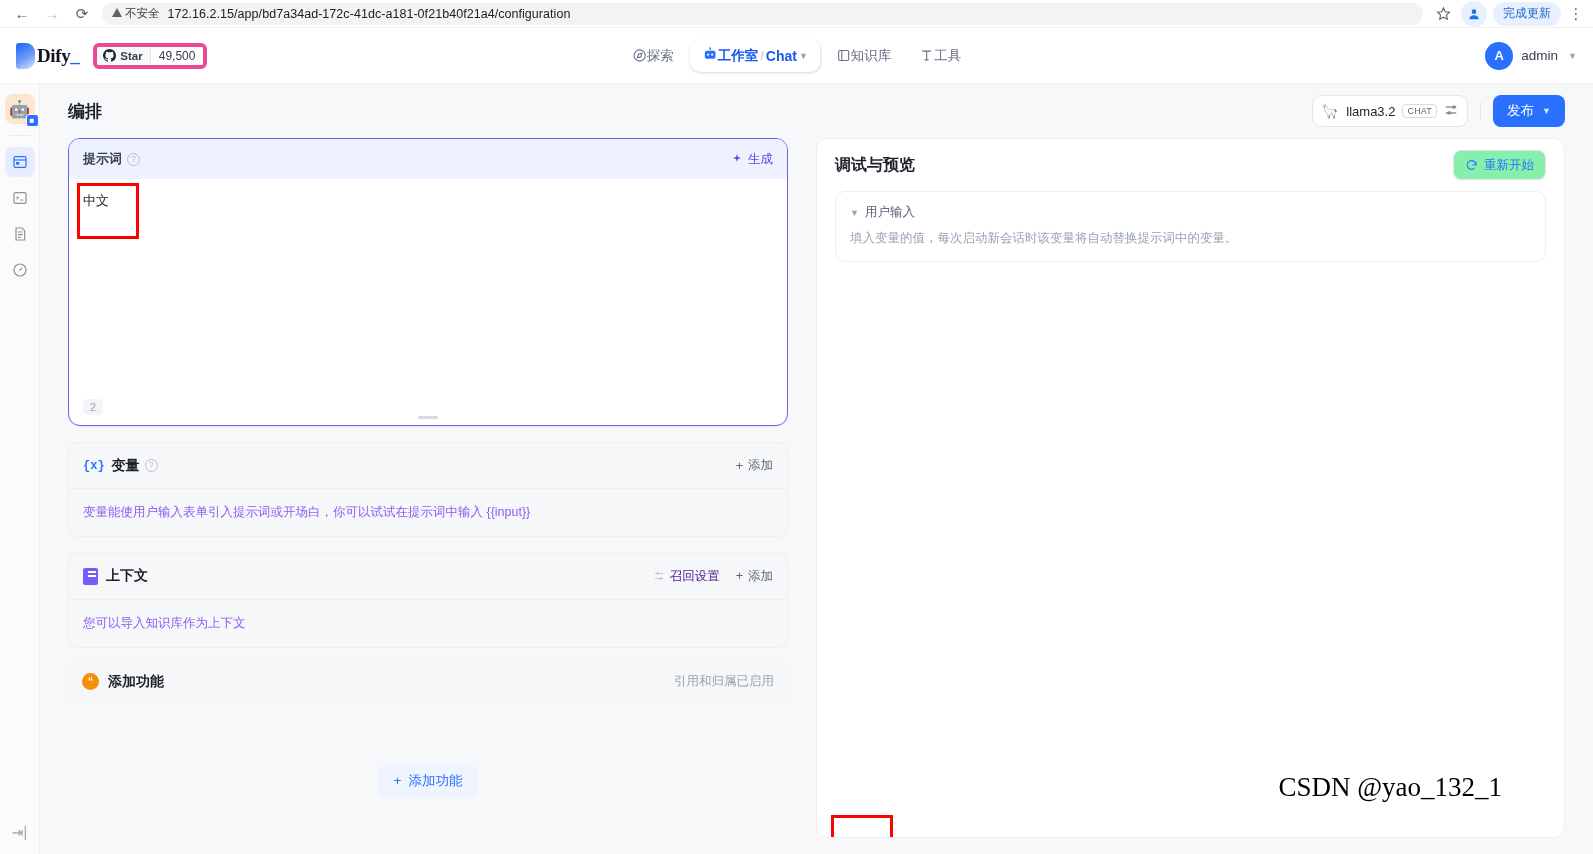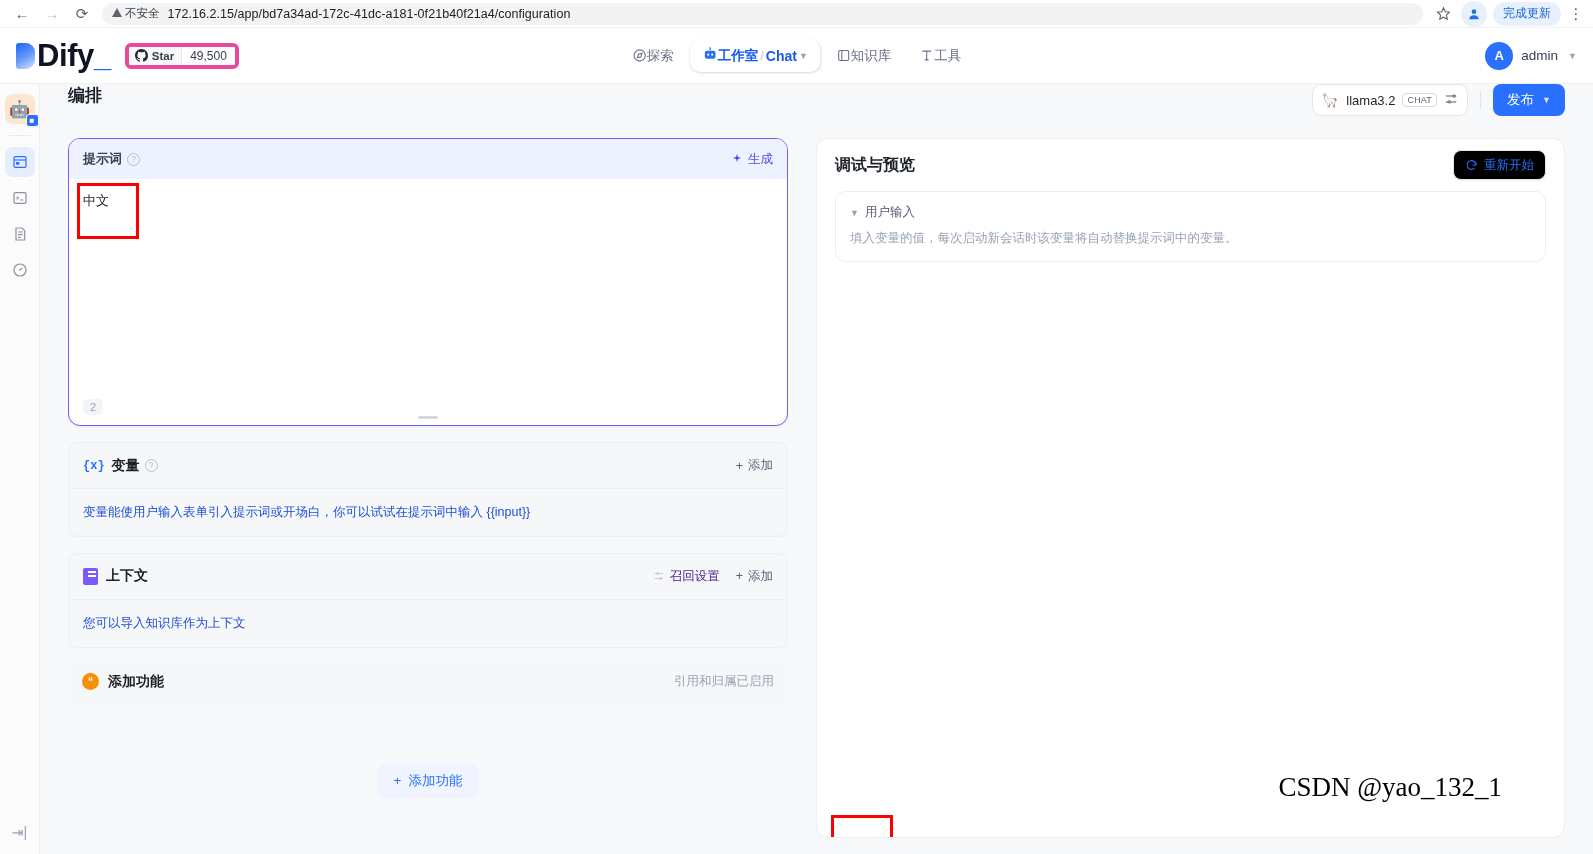--- a/index.html
+++ b/index.html
@@ -70,22 +70,22 @@
     border-bottom: 1px solid #f0f0f2;
     position: relative;
   }
   .logo-wrap { display: flex; align-items: center; gap: 2px; }
   .logo-mark {
     width: 19px; height: 26px;
     background: linear-gradient(150deg,#1b64f2 0%, #6b9cfb 55%, #dbe7fe 100%);
     border-radius: 3px 9px 9px 3px;
   }
   .logo-text {
-    font-size: 31px; font-weight: 700; color: #0f1324;
-    letter-spacing: -0.4px; line-height: 1;
+    font-size: 19px; font-weight: 700; color: #0f1324;
+    letter-spacing: -0.4px; line-height: 1; font-family: Liberation Serif, serif;
   }
   .logo-dot { color: #1b64f2; }
   .star-badge {
     display: flex; align-items: center; height: 26px;
     border: 4px solid #ec4899; border-radius: 6px;
     margin-left: 14px; overflow: hidden; background: #fff;
   }
   .star-left {
     display: flex; align-items: center; gap: 4px;
     padding: 0 7px 0 6px; height: 100%;
@@ -156,21 +156,21 @@
   .rail-bottom { margin-top: auto; margin-bottom: 14px; color: #98a2b3; font-size: 14px; }
 
   
   .main {
     position: absolute; left: 40px; top: 84px;
     width: 1553px; height: 770px;
     background: #f7f8fa;
     display: flex; flex-direction: column;
   }
   .main-head {
-    height: 54px; display: flex; align-items: flex-start;
+    height: 54px; display: flex; align-items: center;
     padding: 0 28px 0 28px; flex: none;
   }
   .page-title { font-size: 17px; font-weight: 600; color: #1d2129; }
   .main-head-right { margin-left: auto; display: flex; align-items: center; gap: 12px; }
   .model-pill {
     display: flex; align-items: center; gap: 7px;
     height: 32px; padding: 0 9px;
     background: #fff; border: 1px solid #e4e6ea; border-radius: 9px;
     font-size: 13px; color: #1d2129;
   }
@@ -247,21 +247,21 @@
     background: #7a5af8; border-radius: 2px;
     display: inline-block; position: relative;
   }
   .doc-ic::after {
     content: ""; position: absolute; right: 2px; top: 3px;
     width: 8px; height: 2px; background: #fff; box-shadow: 0 4px 0 #fff;
   }
   .card-actions { margin-left: auto; display: flex; align-items: center; gap: 16px; }
   .act-muted { font-size: 12.5px; color: #4c1d95; display: flex; align-items: center; gap: 5px; }
   .act-add { font-size: 12.5px; color: #5a6172; display: flex; align-items: center; gap: 5px; }
-  .card-body { padding: 14px; font-size: 12.5px; color: #1d4ed8; line-height: 1.5; }
+  .card-body { padding: 14px; font-size: 12.5px; color: #8b5cf6; line-height: 1.5; }
 
   
   .section-label-row {
     display: flex; align-items: center; gap: 10px; margin-top: 22px;
   }
   .section-label { font-size: 12.5px; color: #5a6172; white-space: nowrap; }
   .section-line { flex: 1; height: 1px; background: #e8eaee; }
   .feature-row {
     margin-top: 10px; height: 48px;
     background: #f6f7f9; border-radius: 10px;
@@ -286,21 +286,21 @@
     background: #fff; border: 1px solid #eceef1; border-radius: 12px;
     flex: 1; margin-bottom: 16px; display: flex; flex-direction: column;
     overflow: hidden; position: relative;
   }
   .preview-head {
     height: 52px; display: flex; align-items: center; padding: 0 18px; flex: none;
   }
   .preview-title { font-size: 16px; font-weight: 600; color: #1d2129; }
   .restart-btn {
     margin-left: auto; height: 30px; padding: 0 11px;
-    background: #000000; border: 1px solid #e4e6ea; border-radius: 8px;
+    background: #86efac; border: 1px solid #e4e6ea; border-radius: 8px;
     display: flex; align-items: center; gap: 6px;
     font-size: 12.5px; color: #2970ff; font-weight: 500;
     box-shadow: 0 1px 2px rgba(16,24,40,.05);
   }
   .userinput-box {
     margin: 0 18px; border: 1px solid #eceef1; border-radius: 10px;
     background: #fff; padding: 12px 14px 14px 14px;
   }
   .ui-head { display: flex; align-items: center; gap: 6px; }
   .ui-caret { color: #98a2b3; font-size: 9px; }

